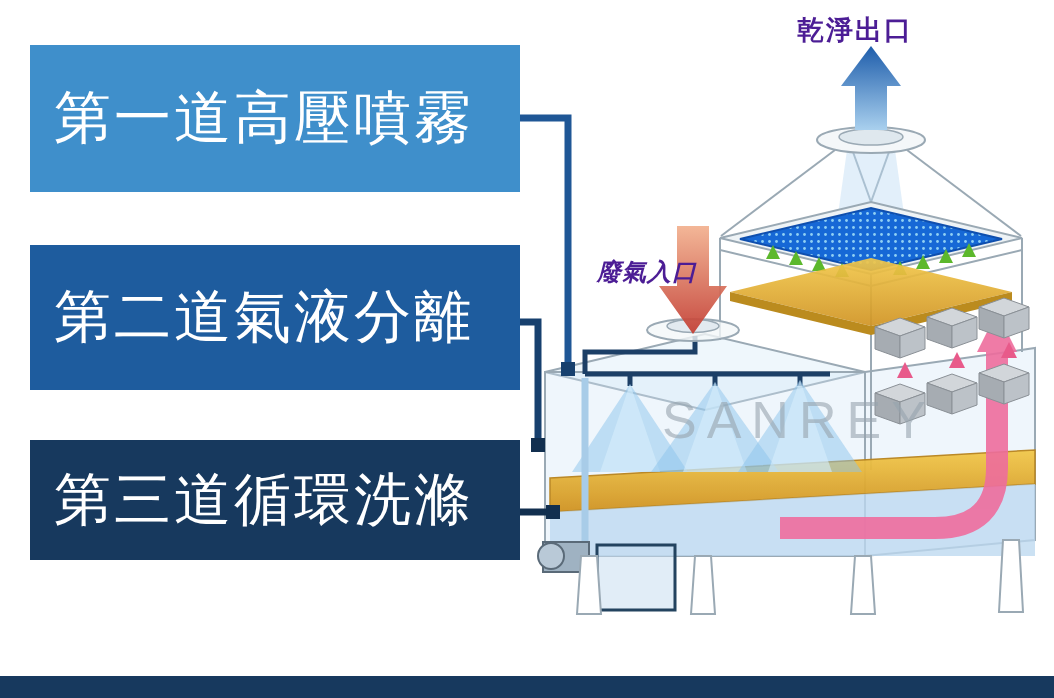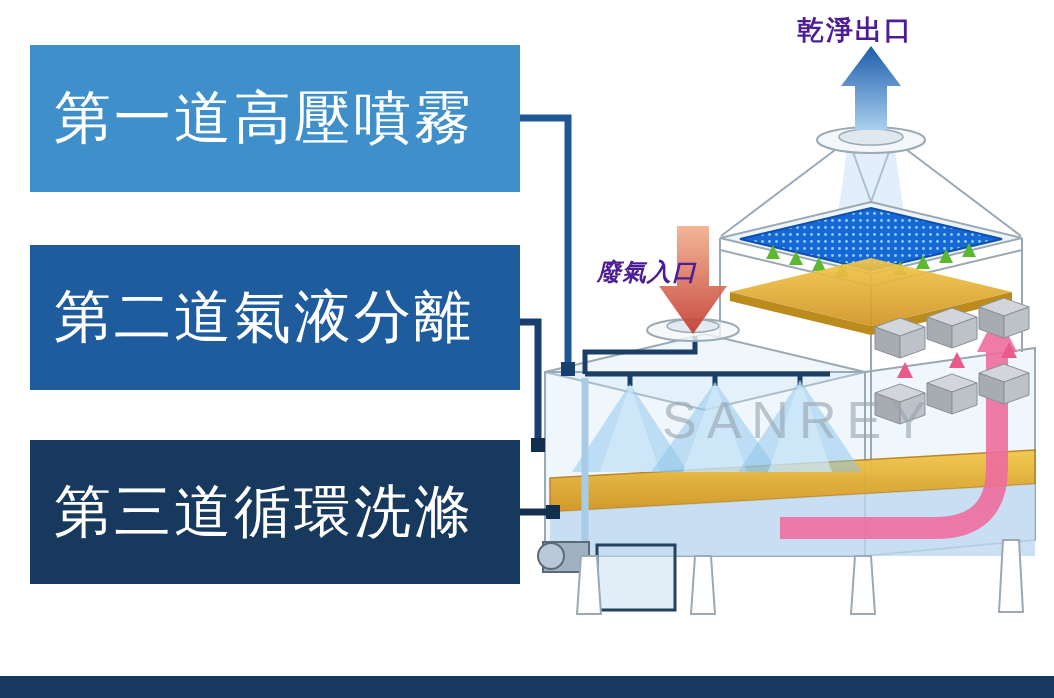--- a/index.html
+++ b/index.html
@@ -11,21 +11,21 @@
   .banner{
     position:absolute;left:30px;width:490px;display:flex;align-items:center;
     padding-left:24px;box-sizing:border-box;z-index:3;
   }
   .banner .banner-text{
     font-family:"DejaVu Serif","Liberation Serif",serif;
     color:#ffffff;font-size:57px;letter-spacing:3px;white-space:nowrap;
   }
   .b1{top:45px;height:147px;background:#3f8fcb;}
   .b2{top:245px;height:145px;background:#1e5c9e;}
-  .b3{top:440px;height:144px;background:#17395e;}
+  .b3{top:440px;height:120px;background:#17395e;}
   
   .bottom-bar{position:absolute;left:0;top:676px;width:1054px;height:22px;background:#17395e;z-index:3;}
   
   .diagram-label{
     position:absolute;color:#4c1d95;font-weight:600;z-index:4;white-space:nowrap;
     font-family:"DejaVu Sans","Liberation Sans",sans-serif;
   }
   .outlet-label{left:797px;top:12px;font-size:27px;letter-spacing:2px;}
   .inlet-label{left:597px;top:256px;font-size:24px;letter-spacing:1px;font-style:italic;}
   .watermark{

